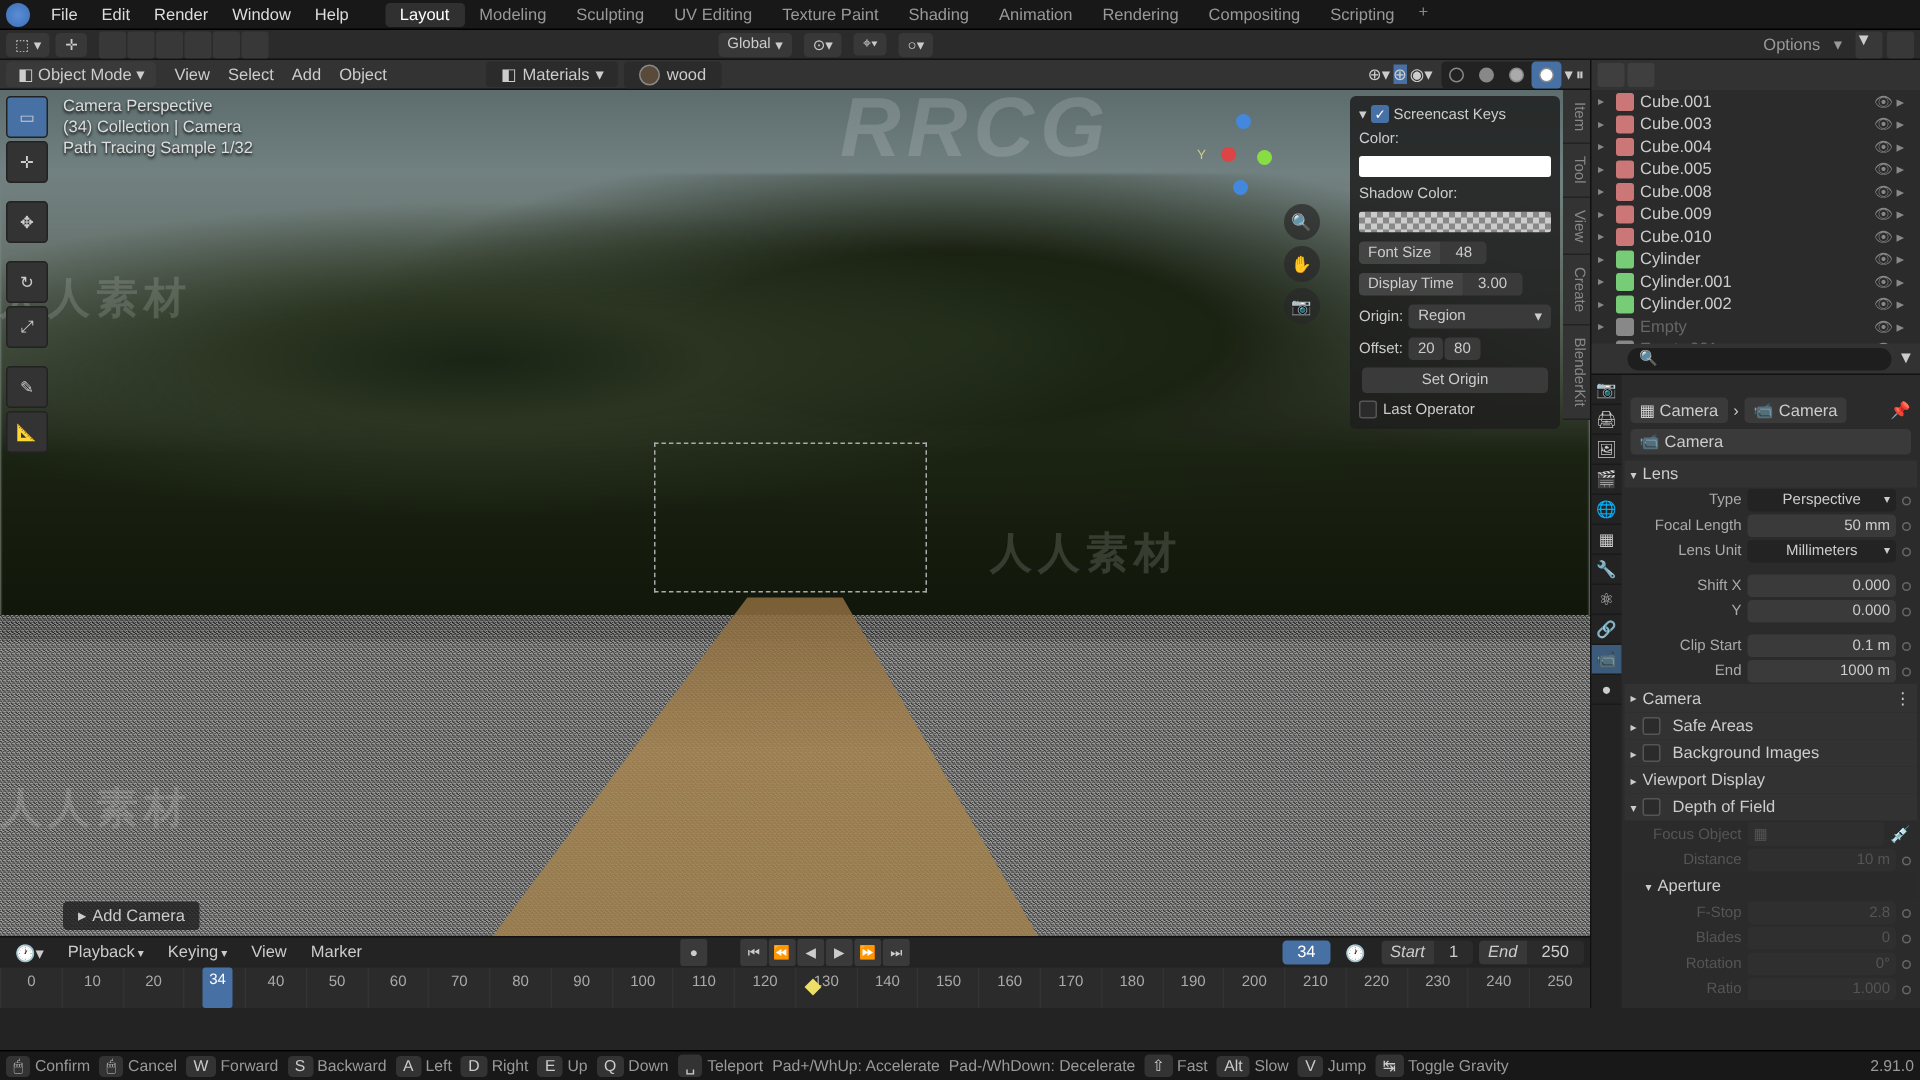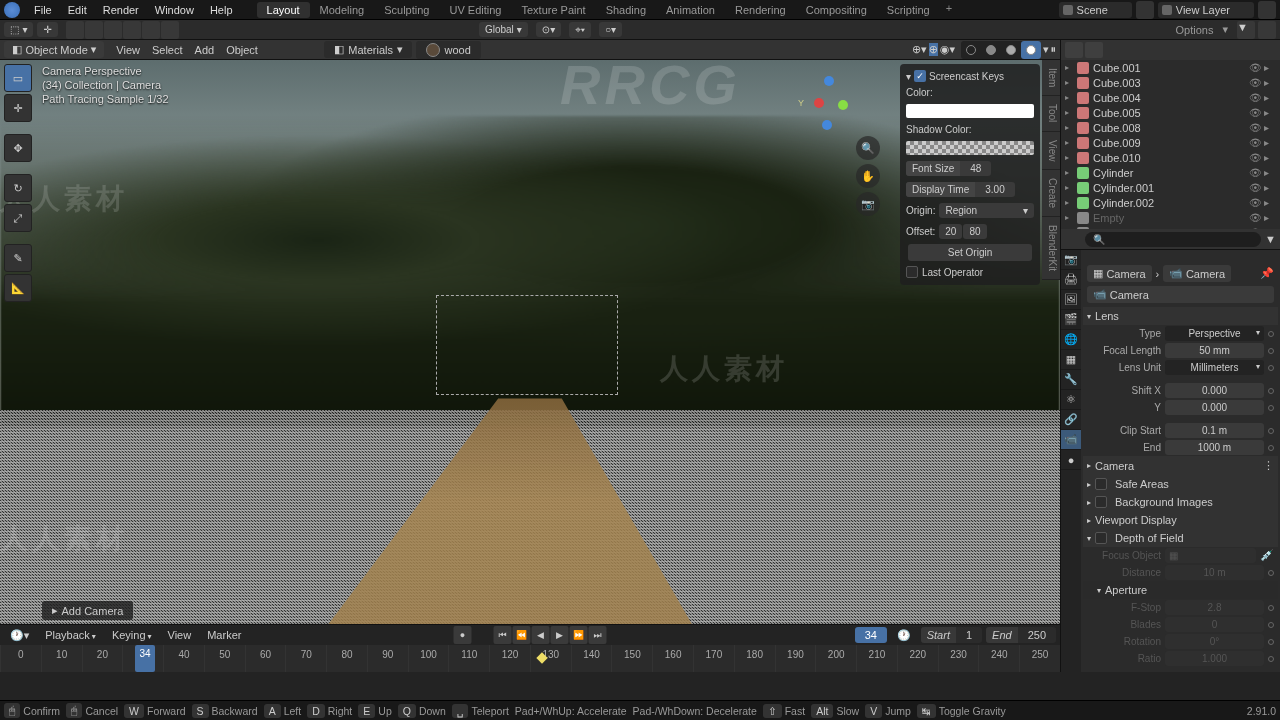--- a/index.html
+++ b/index.html
@@ -125,21 +125,21 @@
 .prop-tabs .pt { width: 20px; height: 20px; display: flex; align-items: center; justify-content: center; border-bottom: 1px solid #1a1a1a; }
 .prop-tabs .pt.active { background: #3c5a7a; }
 .prop-content { flex: 1; overflow-y: auto; padding: 2px; font-size: 11px; }
 .prop-breadcrumb { display: flex; align-items: center; gap: 4px; padding: 2px 4px; background: #2b2b2b; margin-top: 11px}
 .bc-item { display: flex; align-items: center; gap: 3px; background: #3a3a3a; padding: 2px 6px; border-radius: 3px; }
 .prop-row2 { display: flex; align-items: center; padding: 2px 4px; gap: 4px; margin-bottom: 2px; }
 .prop-section-head { display: flex; align-items: center; padding: 3px 4px; background: #323232; gap: 4px; font-size: 11px; }
 .prop-section-head .exp { font-size: 8px; }
 .prop-field-row { display: flex; align-items: center; padding: 1px 4px; gap: 4px; }
 .prop-field-row .plabel { width: 74px; text-align: right; color: #aaa; font-size: 10px; }
-.prop-field-row .pvalue { flex: 1; background: #3a3a3a; padding: 2px 4px; border-radius: 3px; text-align: center; font-size: 10px; }
+.prop-field-row .pvalue { flex: 1; background: #3a3a3a; padding: 2px 4px; border-radius: 3px; text-align: right; font-size: 10px; }
 .prop-field-row .pselect { flex: 1; background: #232323; padding: 2px 4px; border-radius: 3px; text-align: center; font-size: 10px; position: relative; }
 .prop-field-row .pselect::after { content: '▾'; position: absolute; right: 4px; font-size: 8px; }
 .prop-field-row .dot { width: 6px; height: 6px; border-radius: 50%; border: 1px solid #666; }
 .prop-field-row.dim .pvalue, .prop-field-row.dim .plabel { color: #555; }
 .prop-field-row.dim .pvalue { background: #2f2f2f; }
 
 .status-bar { height: 20px; background: #181818; display: flex; align-items: center; padding: 0 4px; gap: 6px; font-size: 10.5px; border-top: 1px solid #000; position: absolute; bottom: 0; left: 0; right: 0; }
 .sb-item { display: flex; align-items: center; gap: 3px; color: #999; }
 .sb-key { background: #333; padding: 1px 5px; border-radius: 3px; color: #ccc; }
 
@@ -160,26 +160,20 @@
     <div class="tab">Modeling</div>
     <div class="tab">Sculpting</div>
     <div class="tab">UV Editing</div>
     <div class="tab">Texture Paint</div>
     <div class="tab">Shading</div>
     <div class="tab">Animation</div>
     <div class="tab">Rendering</div>
     <div class="tab">Compositing</div>
     <div class="tab">Scripting</div>
     <div class="plus">+</div>
-  </div>
-  <div class="top-right">
-    <div class="field">Scene</div>
-    <div class="icon-btn"></div>
-    <div class="field">View Layer</div>
-    <div class="icon-btn"></div>
   </div>
 </div>
 
 <div class="header2">
   <div class="pill"><span>⬚</span>▾</div>
   <div class="pill">✛</div>
   <div class="icon-row">
     <div class="sq"></div>
     <div class="sq"></div>
     <div class="sq"></div>

